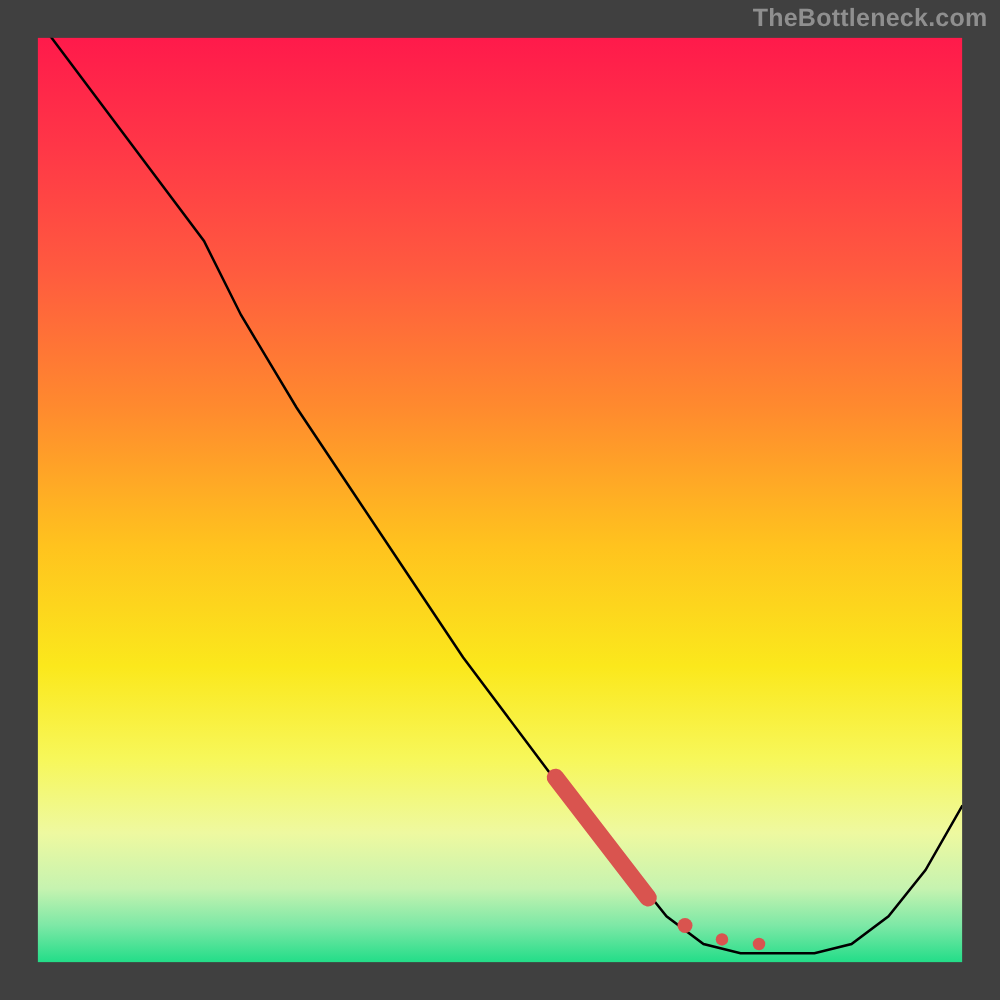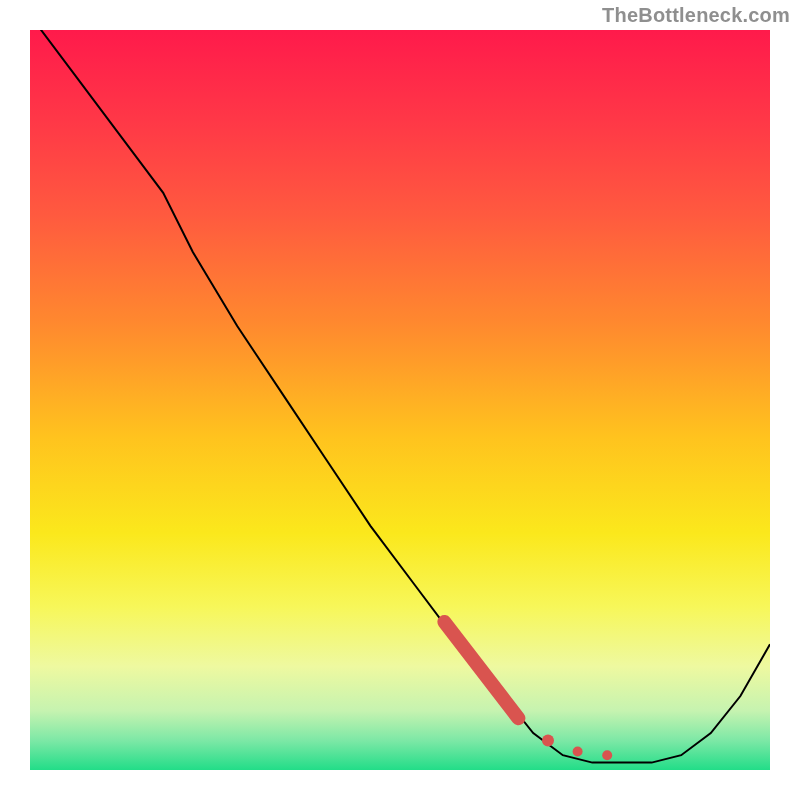--- a/index.html
+++ b/index.html
@@ -9,21 +9,21 @@
     height: 800px;
     background: #000000;
     overflow: hidden;
   }
   .frame {
     position: absolute;
     left: 0;
     top: 0;
     width: 800px;
     height: 800px;
-    background: #ffffff;
+    background: #404040;
   }
   .plot {
     position: absolute;
     left: 30px;
     top: 30px;
     width: 740px;
     height: 740px;
     overflow: hidden;
   }
   .watermark {

